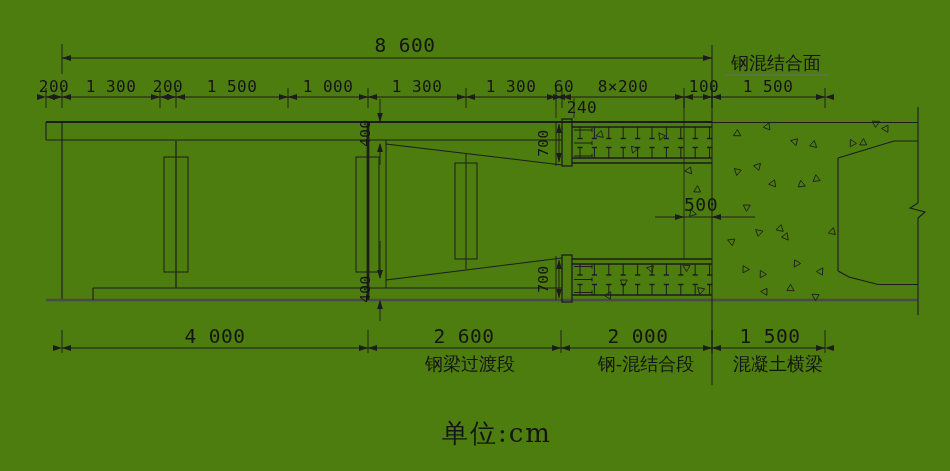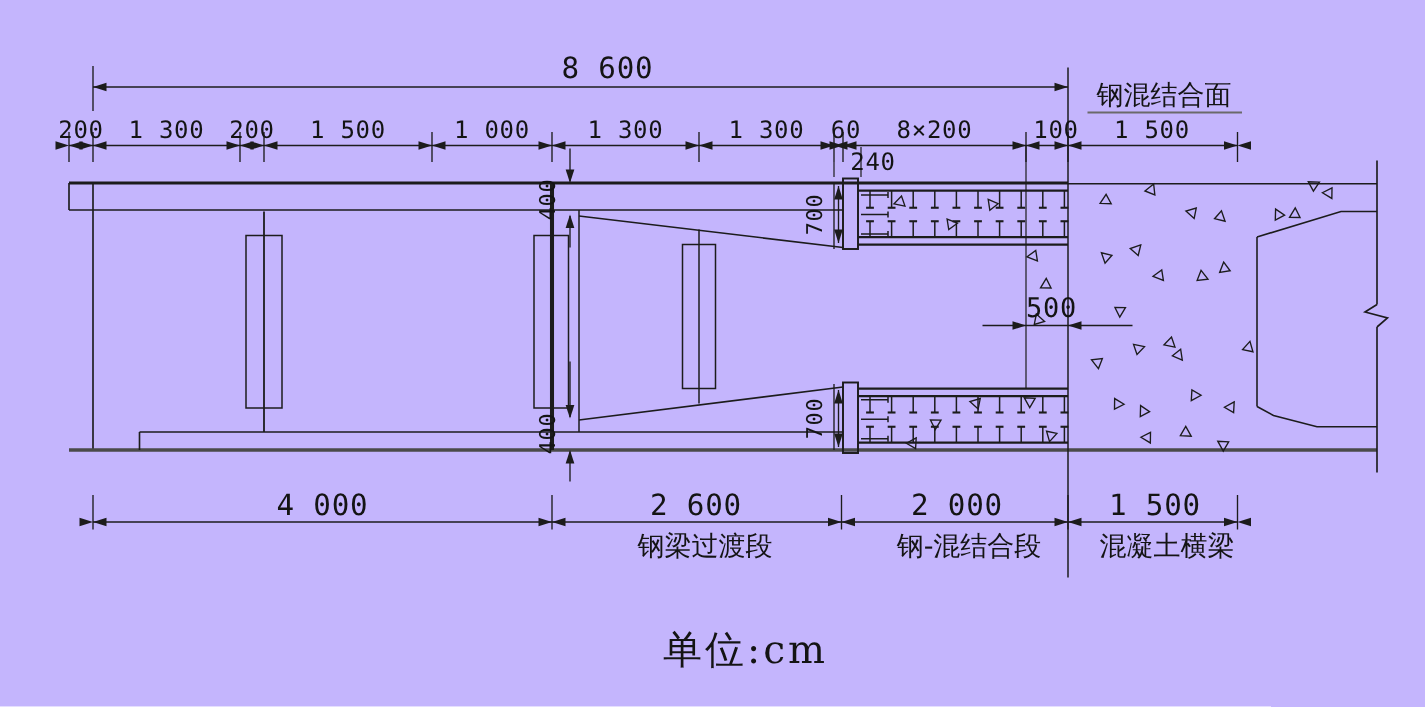--- a/index.html
+++ b/index.html
@@ -1,16 +1,16 @@
 <!DOCTYPE html>
 <html><head>
 <meta charset="utf-8">
 <style>
   html,body{margin:0;padding:0;background:#ffffff;}
-  .stage{width:950px;height:471px;position:relative;background:#c4b5fd;overflow:hidden;}
+  .stage{width:950px;height:471px;position:relative;background:#4d7c0f;overflow:hidden;}
   svg{display:block;}
   text{fill:#141414;}
   .num{font-family:"DejaVu Sans Mono","Liberation Mono",monospace;letter-spacing:0.5px;}
   .cjk{font-family:"DejaVu Sans","Liberation Sans",sans-serif;}
   .unit{font-family:"DejaVu Serif","Liberation Serif",serif;letter-spacing:2px;}
   .mid{text-anchor:middle;}
   .f15{font-size:14.5px;}
   .f16{font-size:16px;}
   .f18{font-size:18px;}
   .f19{font-size:19.5px;}

